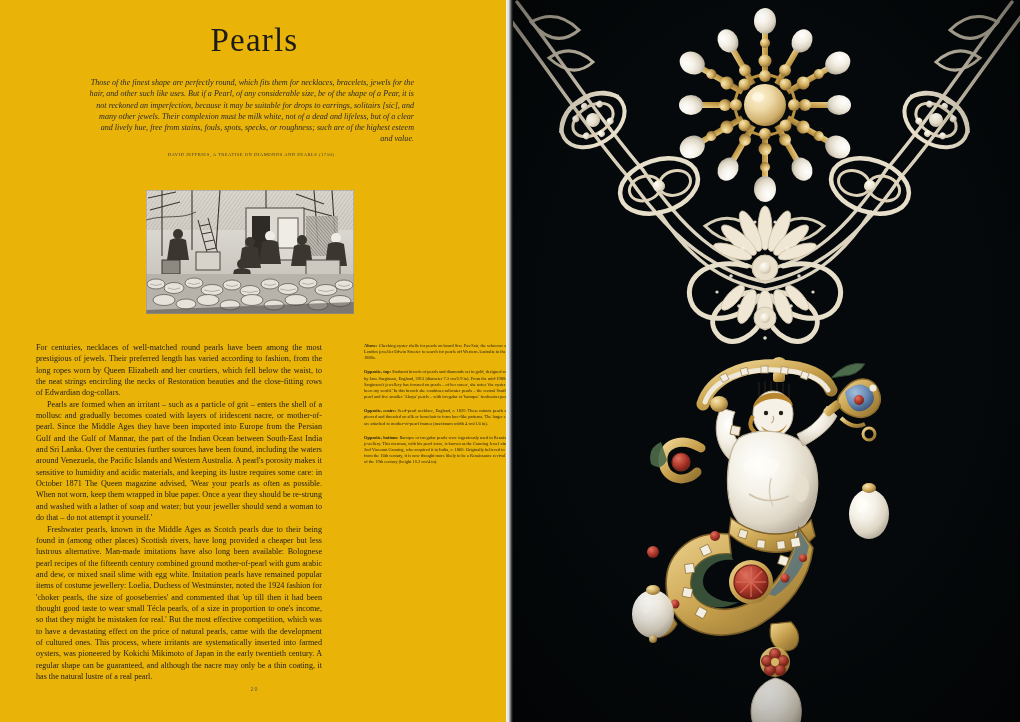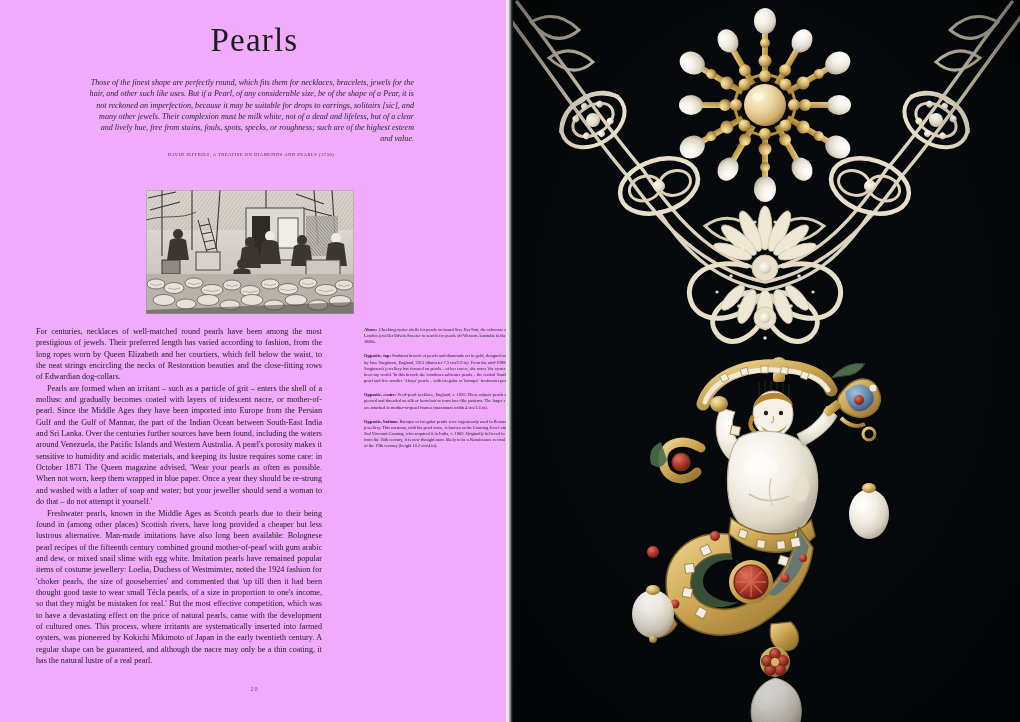--- a/index.html
+++ b/index.html
@@ -2,21 +2,21 @@
 <html><head>
 <meta charset="utf-8">
 <title>Pearls — book spread</title>
 <style>
   html,body{margin:0;padding:0;background:#ffffff;}
   body{width:1020px;height:722px;overflow:hidden;font-family:"Liberation Serif",serif;}
 
   .spread{position:relative;width:1020px;height:722px;display:flex;background:#fff;}
 
   
-  .page-left{position:relative;width:509px;height:722px;background:#f0abfc;}
+  .page-left{position:relative;width:509px;height:722px;background:#eab308;}
   .page-left:after{content:"";position:absolute;top:0;right:0;width:3px;height:100%;
     background:linear-gradient(to right,#f2f2f0,#dedede);}
 
   .chapter-title{
     position:absolute;left:0;right:0;top:22px;text-align:center;
     font-family:"Liberation Serif",serif;font-size:33px;font-weight:400;
     letter-spacing:1.2px;color:#1b1b1b;
   }
 
   .epigraph{
@@ -29,21 +29,21 @@
     font-family:"Liberation Serif",serif;font-size:4.6px;letter-spacing:.5px;
     color:#3b3b3b;text-transform:uppercase;
   }
 
   
   .plate{position:absolute;left:146px;top:190px;width:208px;height:124px;
     background:#cfcbc4;overflow:hidden;}
   .plate svg{display:block;}
 
   
-  .cols{position:absolute;left:36px;top:326px;width:448px;height:340px;}
+  .cols{position:absolute;left:36px;top:342px;width:448px;height:340px;}
   .col-main{position:absolute;left:0;top:0;width:286px;
     font-size:8.15px;line-height:11.35px;color:#1d1d1d;text-align:justify;}
   .col-main p{margin:0;text-indent:0;}
   .col-main p+p{text-indent:11px;}
 
   .col-caps{position:absolute;left:328px;top:1px;width:156px;
     font-size:4.45px;line-height:6.15px;color:#1d1d1d;text-align:left;}
   .col-caps p{margin:0 0 8px 0;}
   .col-caps b{font-weight:700;}
 

